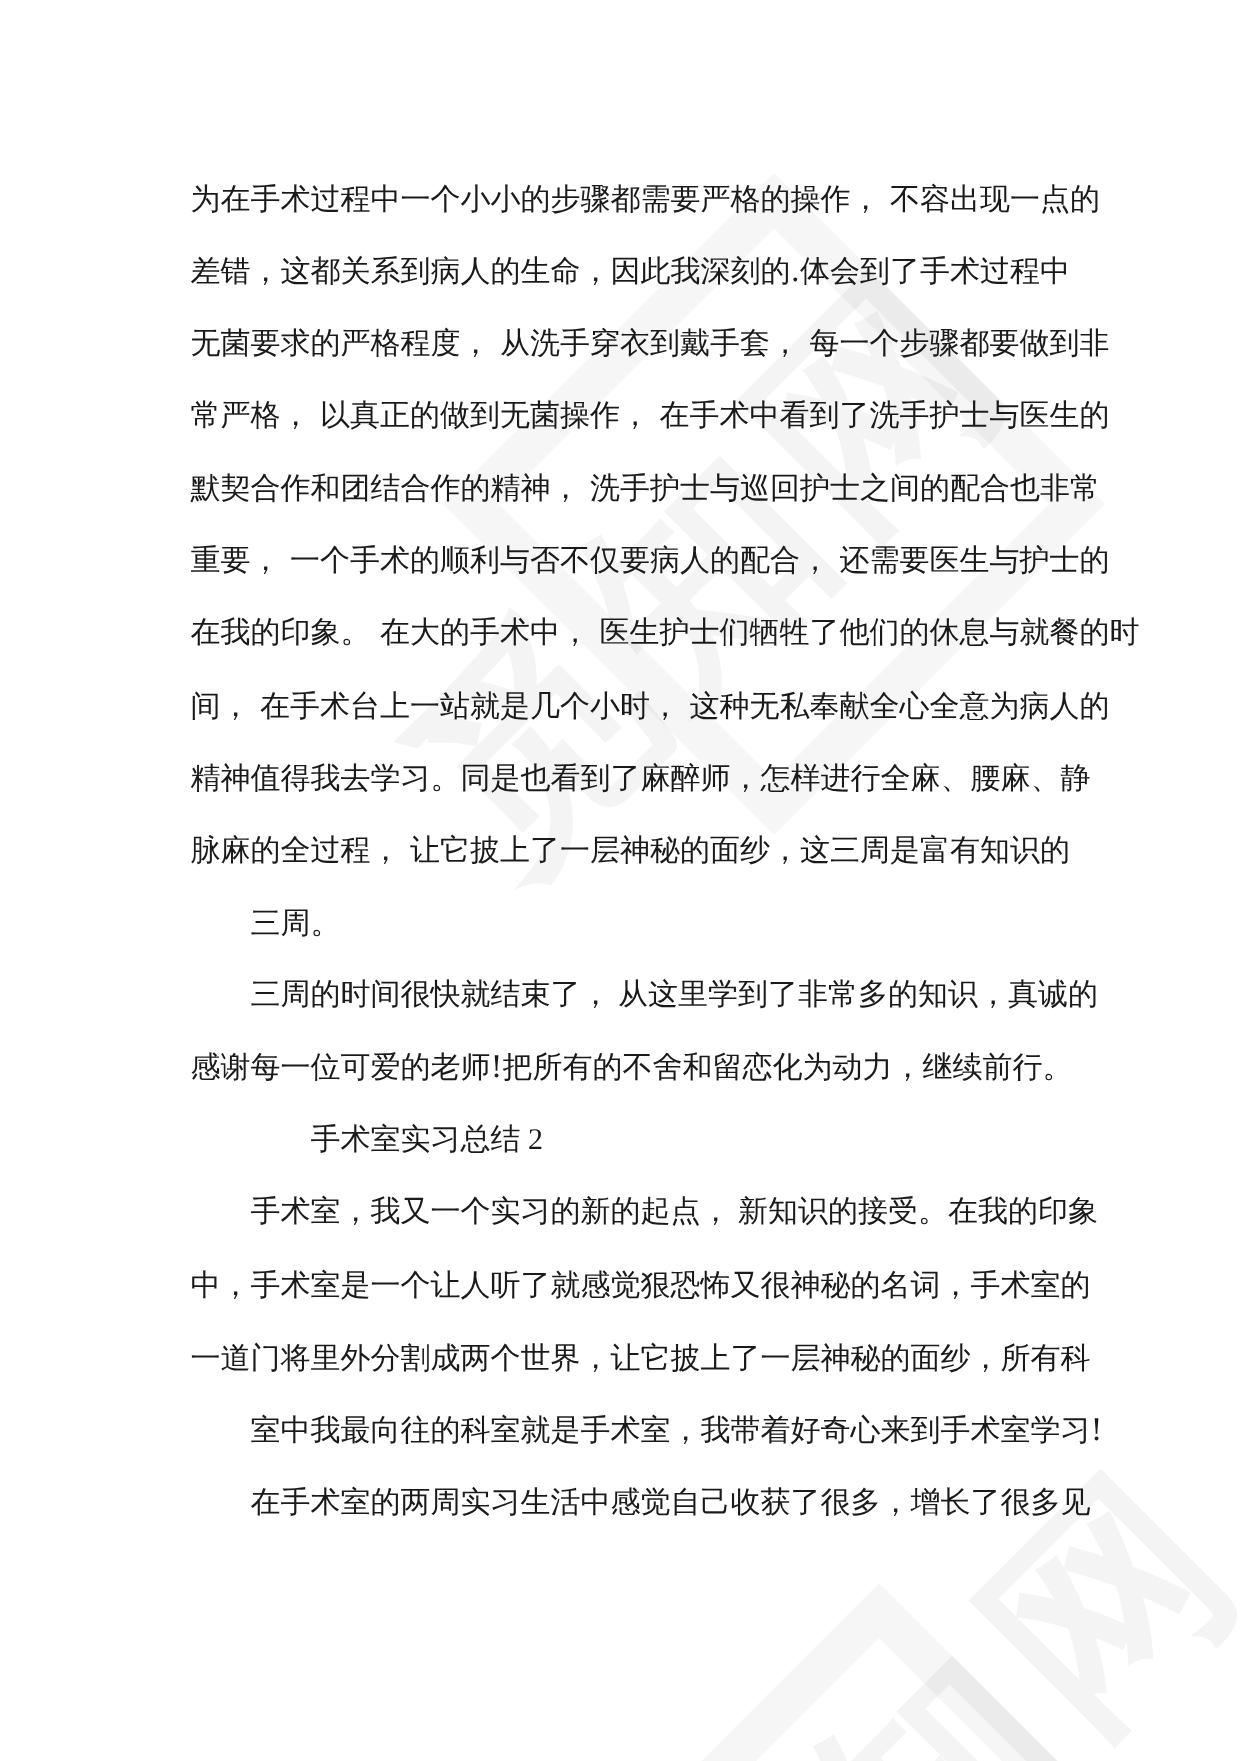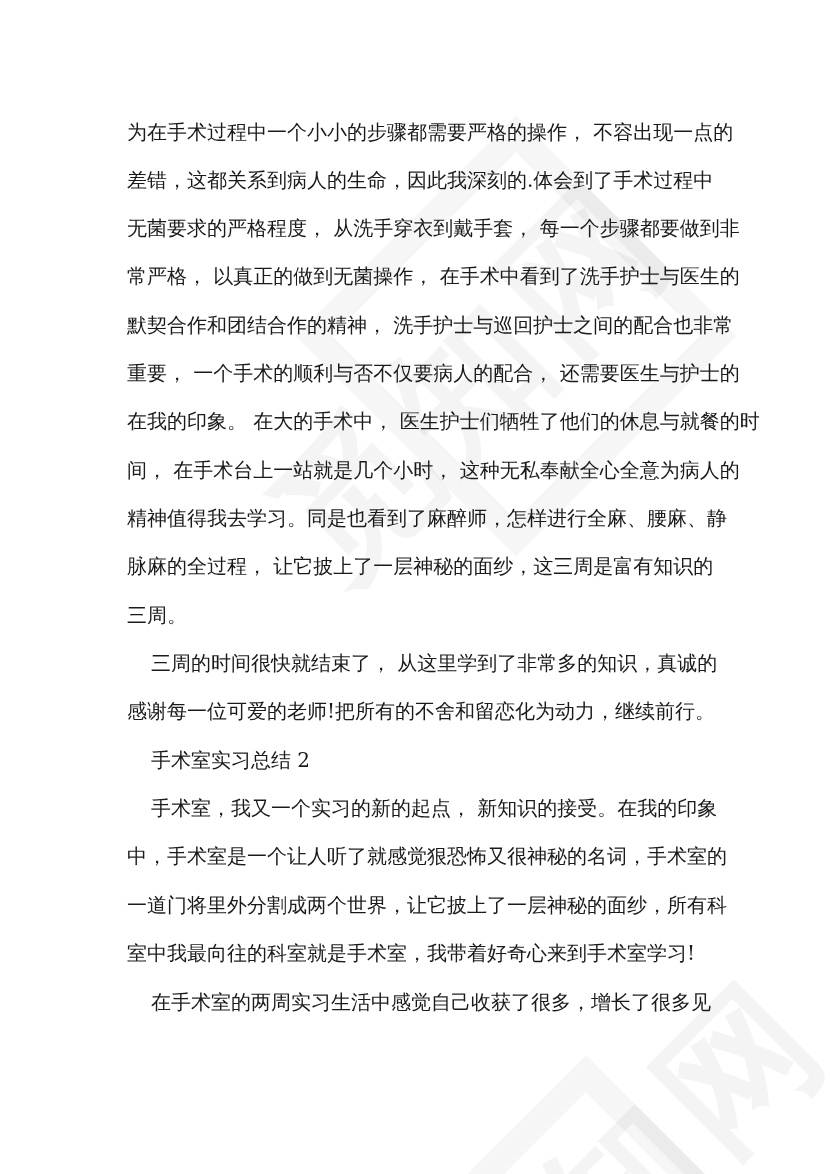--- a/index.html
+++ b/index.html
@@ -21,22 +21,22 @@
   .wmb2 { left: 430px; top: 1120px; width: 260px; height: 260px; }
   .text {
     position: absolute; left: 127px; top: 0; width: 576px;
     font-family: "DejaVu Serif", "Liberation Serif", serif;
     font-size: 20px; color: #1a1a1a;
   }
   .line {
     position: absolute; left: 0; width: 576px; height: 26px; line-height: 26px;
     white-space: nowrap; text-align: justify; text-align-last: justify;
   }
-  .line.last { text-align-last: left; }
-  .line.indent { left: 24px; width: 536px; }
+  .line.last { text-align-last: left; margin-left: 40px; }
+  .line.indent { left: 40px; width: 536px; font-family: Liberation Serif, serif; }
 </style>
 </head>
 <body>
 
 <div class="page">
   <div class="wm-box wmb1"></div>
   <div class="watermark wm1">觅知网</div>
   <div class="wm-box wmb2"></div>
   <div class="watermark wm2">觅知网</div>
 

